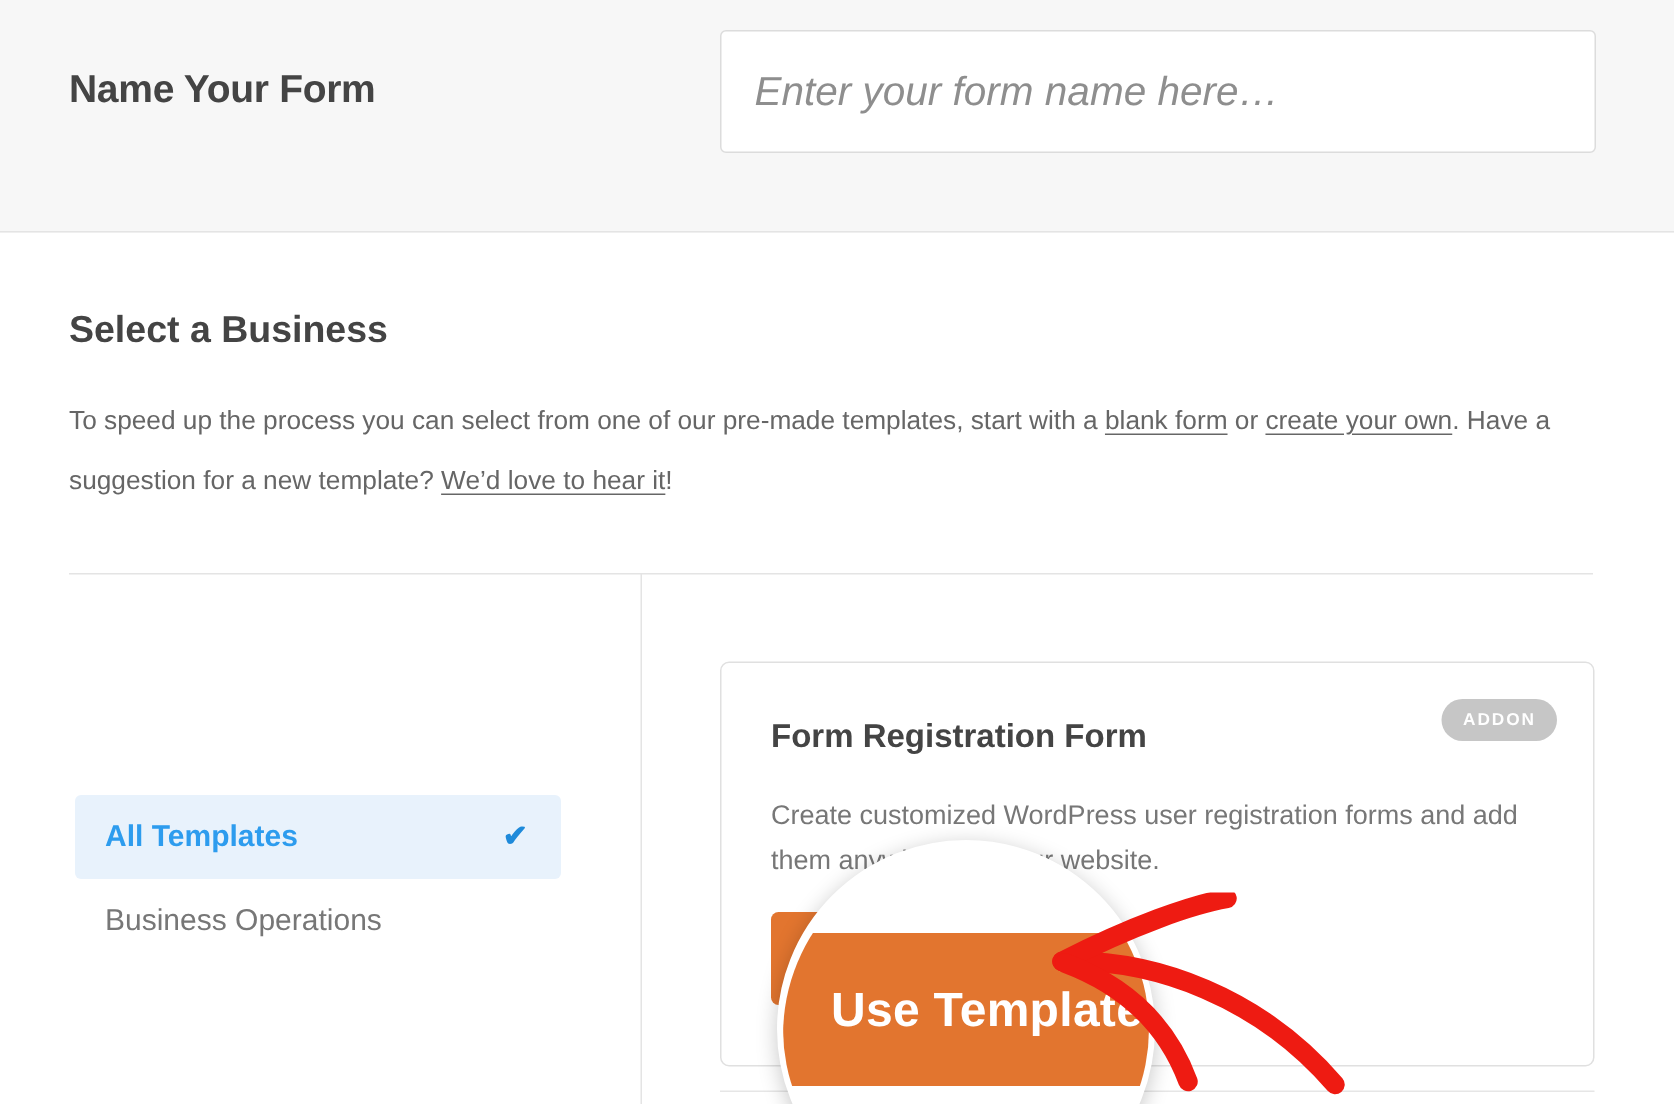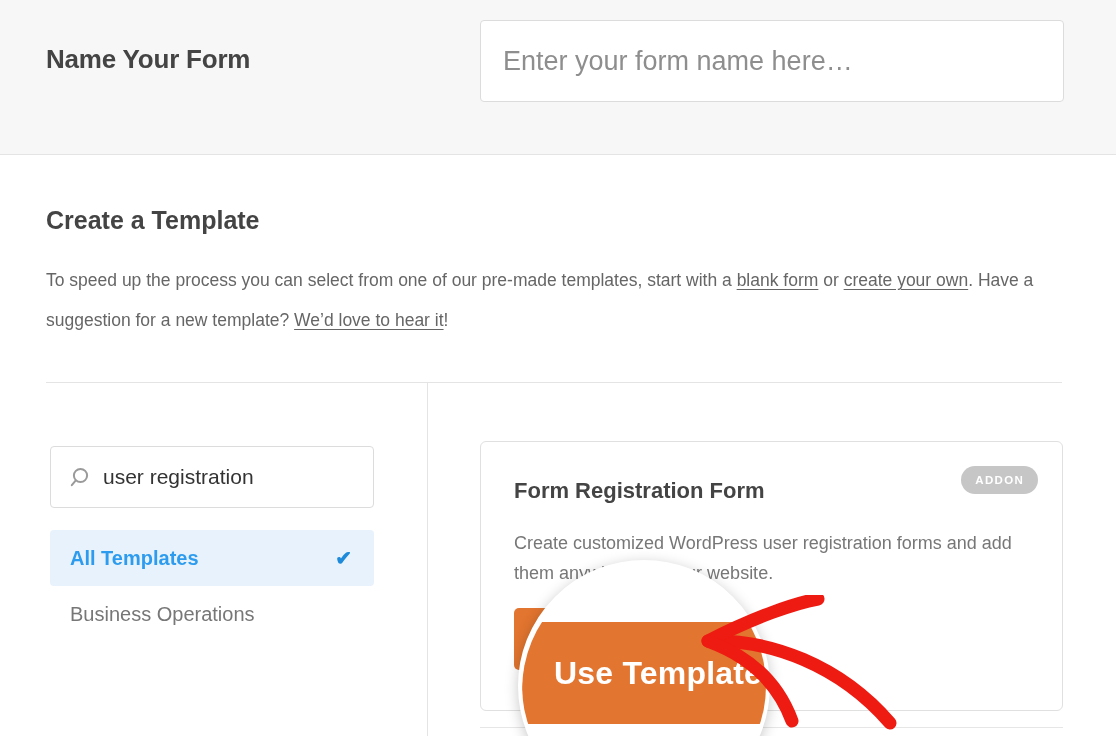--- a/index.html
+++ b/index.html
@@ -27,20 +27,21 @@
     position: absolute; left: 480px; top: 20px;
     width: 584px; height: 82px;
     background: #ffffff;
     border: 1px solid #dcdcdc;
     border-radius: 4px;
     font-family: "Liberation Sans", sans-serif;
     font-size: 27px;
     color: #555555;
     padding: 0 22px;
     outline: none;
+    font-style: italic;
   }
   .form-name-input::placeholder { color: #8e8e8e; }
 
   
   .section-title {
     position: absolute; left: 46px; top: 206px;
     font-size: 25px; font-weight: bold; color: #444444;
   }
   .section-desc {
     position: absolute; left: 46px; top: 260px;
@@ -188,40 +189,29 @@
 </head>
 <body>
 
 <div id="app">
 
   <div class="header">
     <div class="header-label">Name Your Form</div>
     <input class="form-name-input" type="text" placeholder="Enter your form name here…" style="">
   </div>
 
-  <div class="section-title">Create a Template</div>
+  <div class="section-title">Select a Business</div>
 
   <div class="section-desc">
     <span>To speed up the process you can select from one of our pre-made templates, start with a </span><a href="#">blank form</a><span> or </span><a href="#">create your own</a><span>. Have a suggestion for a new template? </span><a href="#">We’d love to hear it</a><span>!</span>
   </div>
 
   <div class="hr-top"></div>
   <div class="v-divider"></div>
 
-  <div class="sidebar">
-    <div class="search-wrap">
-      <span class="search-icon">
-        <svg width="24" height="24" viewBox="0 0 24 24" fill="none" stroke="#9a9a9a" stroke-width="2" stroke-linecap="round">
-          <circle cx="10.5" cy="9.5" r="6.6"></circle>
-          <line x1="5.6" y1="14.6" x2="1.8" y2="19.2"></line>
-        </svg>
-      </span>
-      <input class="search-input" type="text" placeholder="Search templates" value="user registration" style="">
-    </div>
-  </div>
 
   <div class="nav">
     <div class="nav-item active">
       <span>All Templates</span>
       <span class="check">✔</span>
     </div>
     <div class="nav-item">
       <span>Business Operations</span>
     </div>
   </div>

